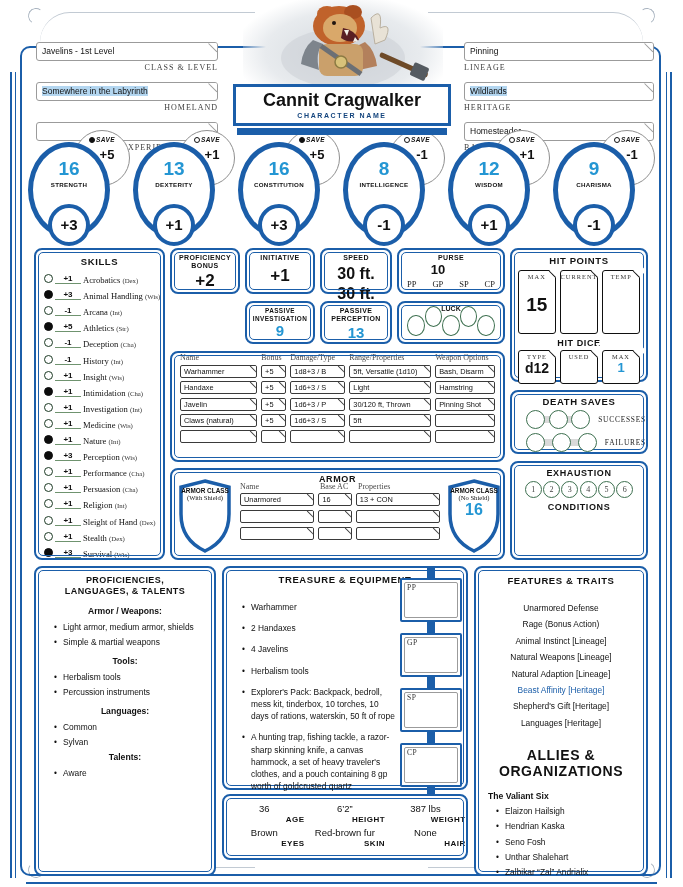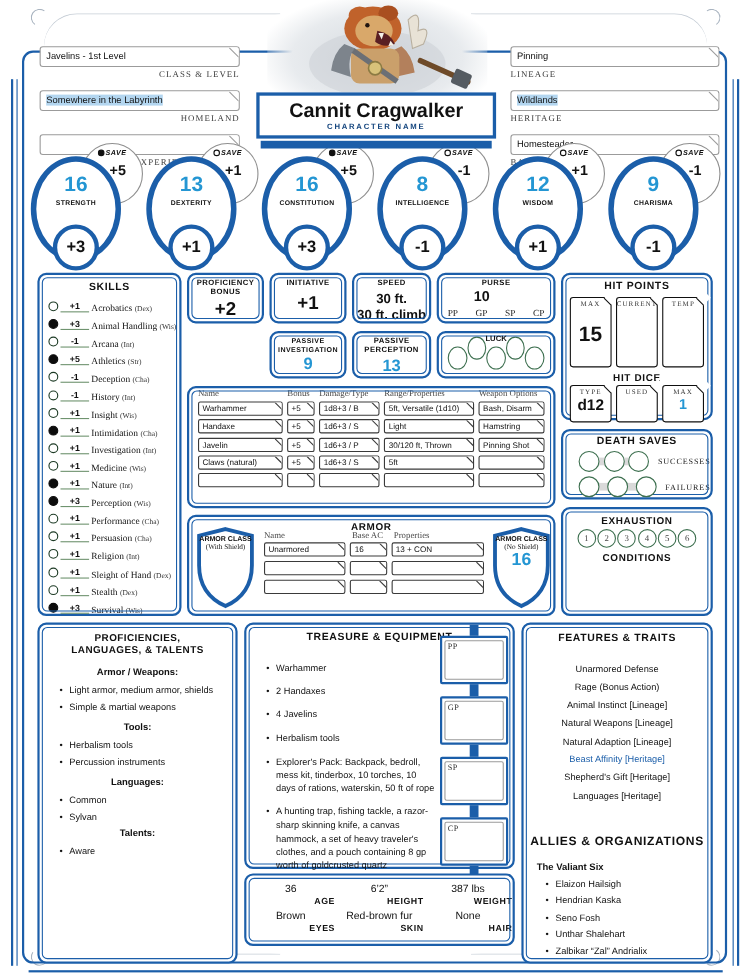--- a/index.html
+++ b/index.html
@@ -49,21 +49,21 @@
   .dot { width:9px; height:9px; border:1px solid #1c3a24; border-radius:50%; margin-bottom:3px; background:#fff; flex:0 0 auto; }
   .dot[data-filled="true"] { background:#0c0c0c; border-color:#0c0c0c; }
   .sbonus { width:26px; text-align:center; font-size:8px; font-weight:bold; border-bottom:1px solid #6f936f; margin:0 2px 2px 2px; flex:0 0 auto; }
   .sname { font-family:"Liberation Serif", serif; font-size:8.6px; margin-bottom:1px; white-space:nowrap; }
   .sabbr { font-size:6.8px; color:#333; }
 
   
   .statlabel { font-size:7px; font-weight:bold; letter-spacing:0.4px; text-align:center; line-height:1.2; margin-top:4px; }
   .statval { font-size:17px; font-weight:bold; text-align:center; }
   .bluval { color:#2496d3; }
-  .speedval { font-size:12px; font-weight:bold; text-align:center; line-height:1.25; margin-top:2px; }
+  .speedval { font-size:16px; font-weight:bold; text-align:center; line-height:1.25; margin-top:2px; }
   .purse-grid { display:flex; justify-content:space-around; font-family:"Liberation Serif", serif; font-size:8.5px; color:#222; margin-top:2px; }
   .purse-amt { font-size:13px; font-weight:bold; font-family:"Liberation Sans", sans-serif; text-align:center; height:15px; }
   .luckrow { display:flex; justify-content:space-around; padding:0 8px; margin-top:3px; }
   .luck { width:21px; height:21px; border:1.5px solid #3e7050; border-radius:50%; background:#fff; }
   .luck.lo { transform:translateY(9px); }
 
   
   .cell { position:relative; border:1px solid #3a3a3a; border-radius:2px; background:#fff; height:13px; font-size:7.4px; padding:1px 3px; white-space:nowrap; overflow:hidden; }
   .cell::after { content:""; position:absolute; top:-5px; right:-5px; width:9px; height:9px; background:#fff; border-bottom:1px solid #3a3a3a; transform:rotate(45deg); }
   .atk-hdr { font-family:"Liberation Serif", serif; font-size:8px; color:#4a4a4a; }
@@ -636,21 +636,21 @@
     <div style="margin-top:14px;">
       <div class="feat-line" data-accent="false">Unarmored Defense</div>
       <div class="feat-line" data-accent="false">Rage (Bonus Action)</div>
       <div class="feat-line" data-accent="false">Animal Instinct [Lineage]</div>
       <div class="feat-line" data-accent="false">Natural Weapons [Lineage]</div>
       <div class="feat-line" data-accent="false">Natural Adaption [Lineage]</div>
       <div class="feat-line" data-accent="true">Beast Affinity [Heritage]</div>
       <div class="feat-line" data-accent="false">Shepherd's Gift [Heritage]</div>
       <div class="feat-line" data-accent="false">Languages [Heritage]</div>
     </div>
-    <div class="ptitle" style="margin-top:28px;font-size:11px;">ALLIES &amp; ORGANIZATIONS</div>
+    <div class="ptitle" style="margin-top:16px;font-size:14px;">ALLIES &amp; ORGANIZATIONS</div>
     <div style="padding:12px 10px 0 12px;">
       <div style="font-size:8.6px;font-weight:bold;margin-bottom:4px;">The Valiant Six</div>
       <div class="blist" style="padding-left:8px;">
         <div class="bitem">Elaizon Hailsigh</div>
         <div class="bitem">Hendrian Kaska</div>
         <div class="bitem">Seno Fosh</div>
         <div class="bitem">Unthar Shalehart</div>
         <div class="bitem">Zalbikar “Zal” Andrialix</div>
       </div>
     </div>

